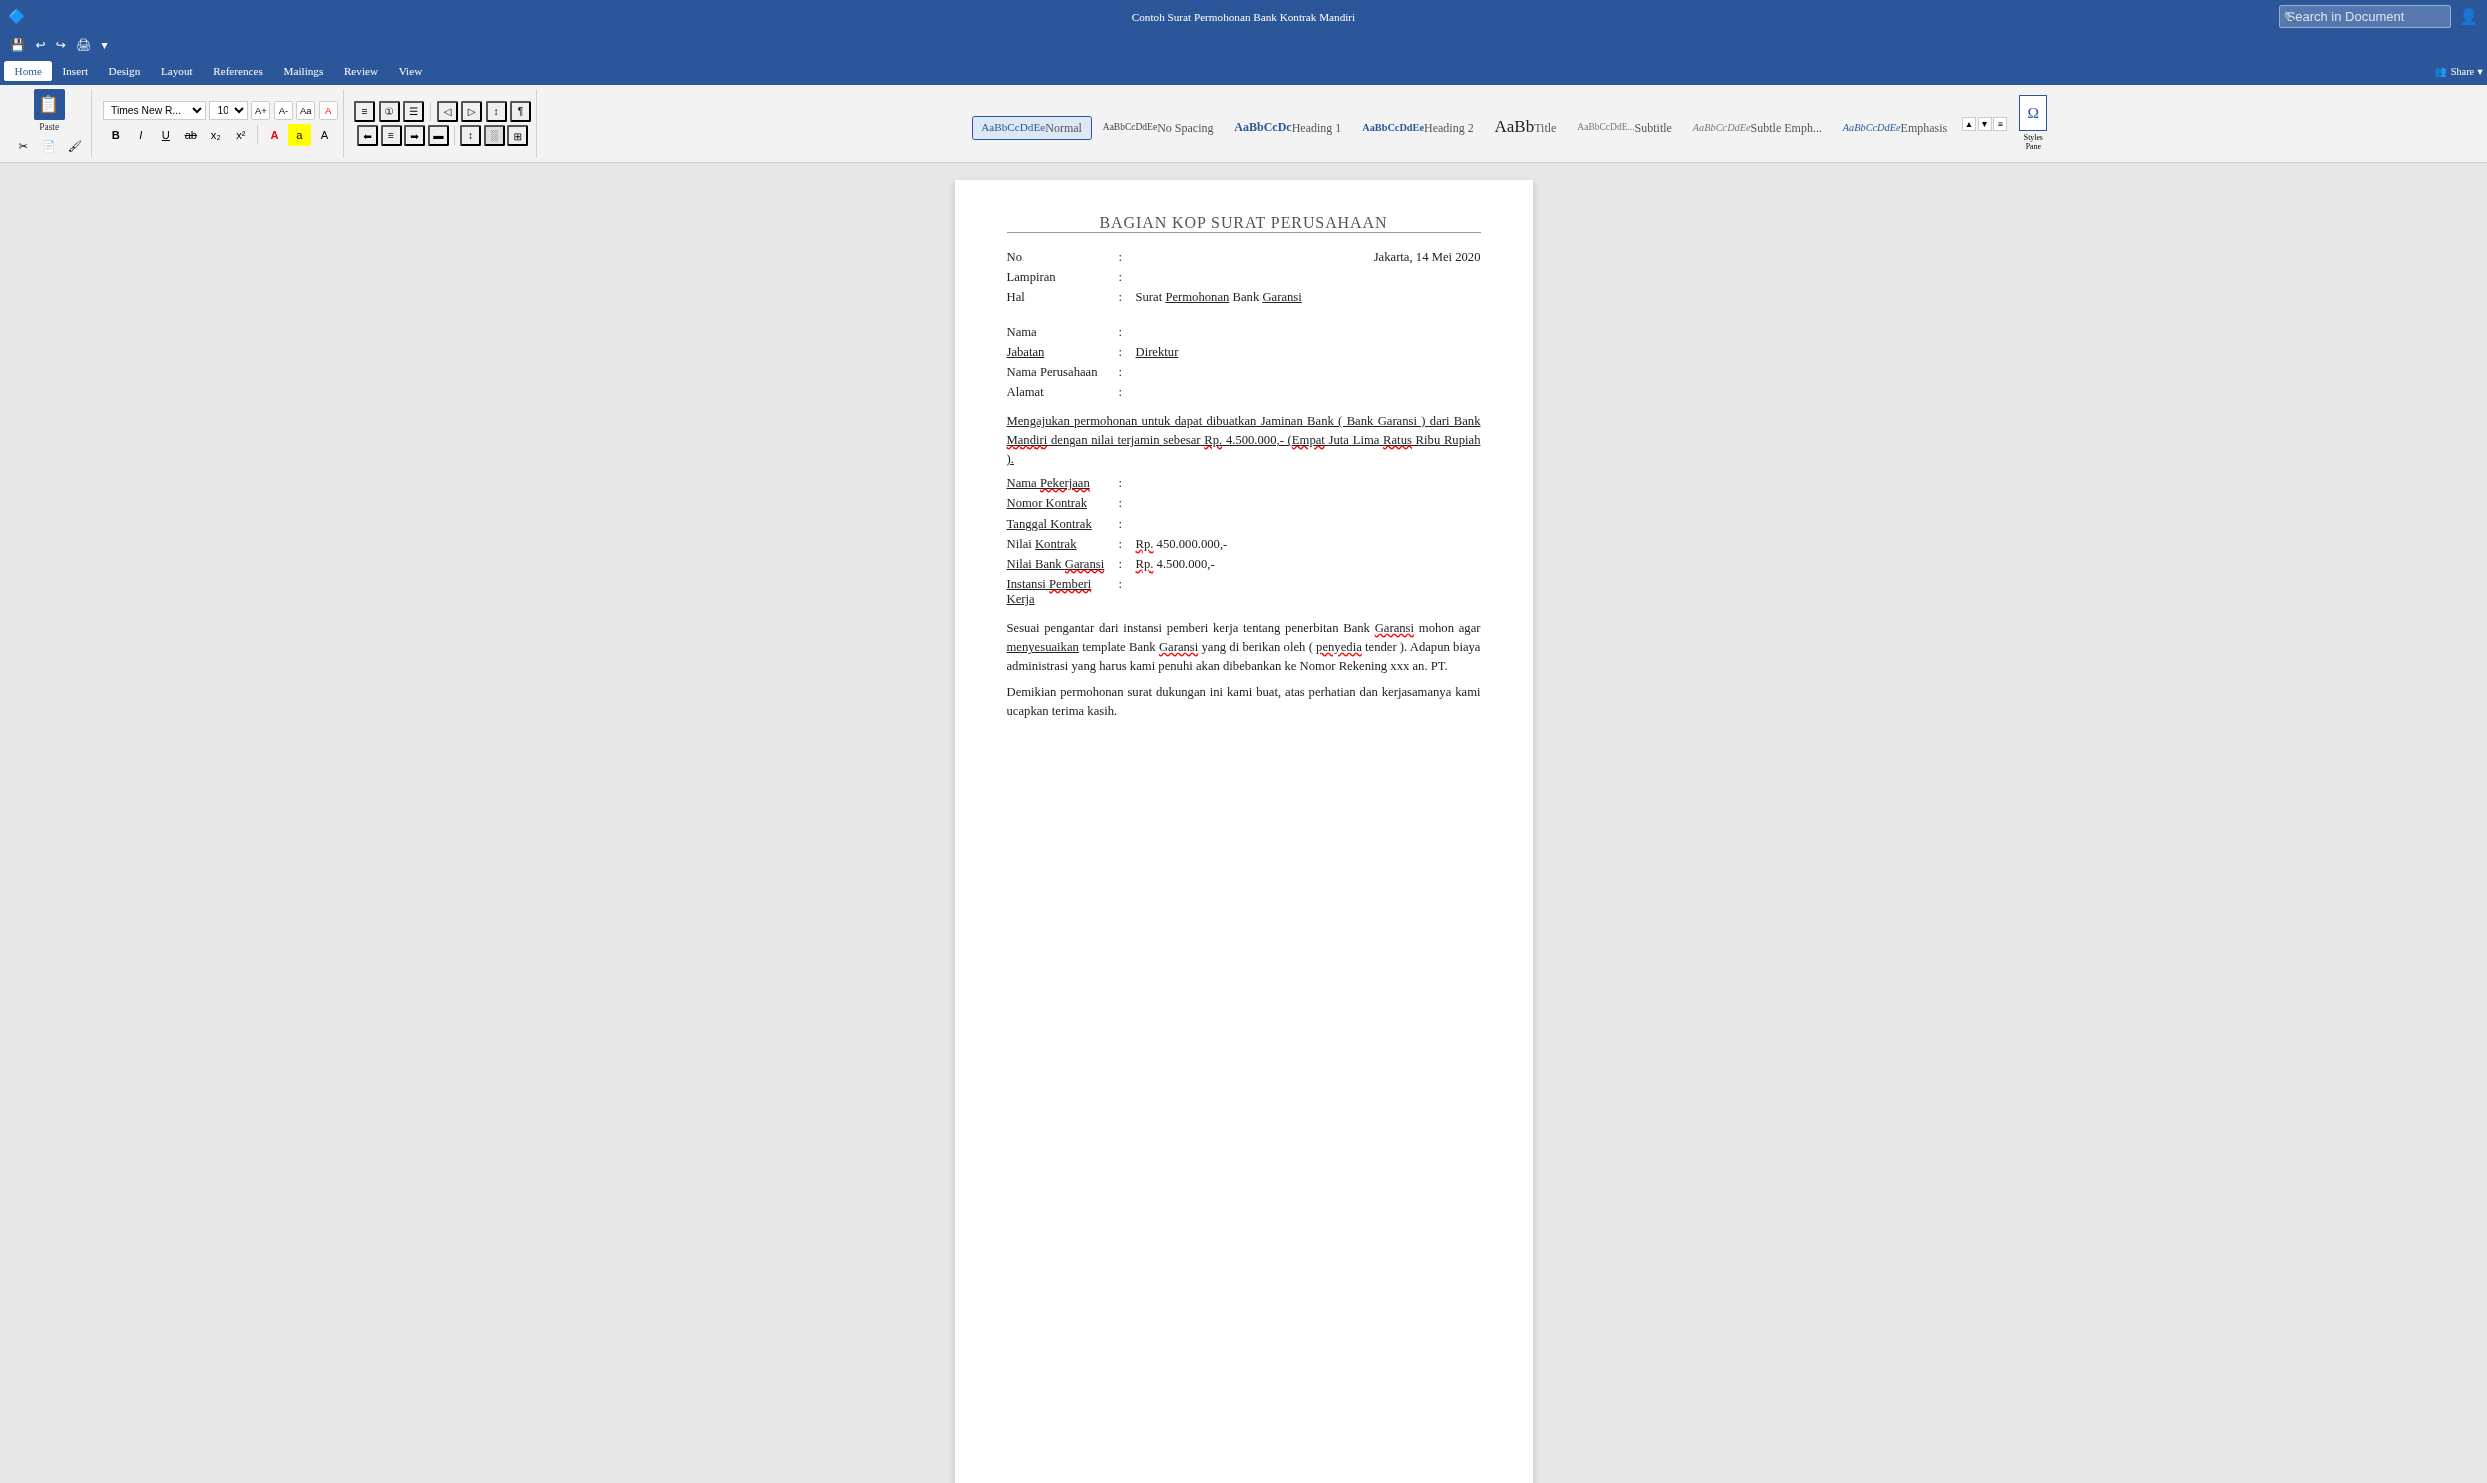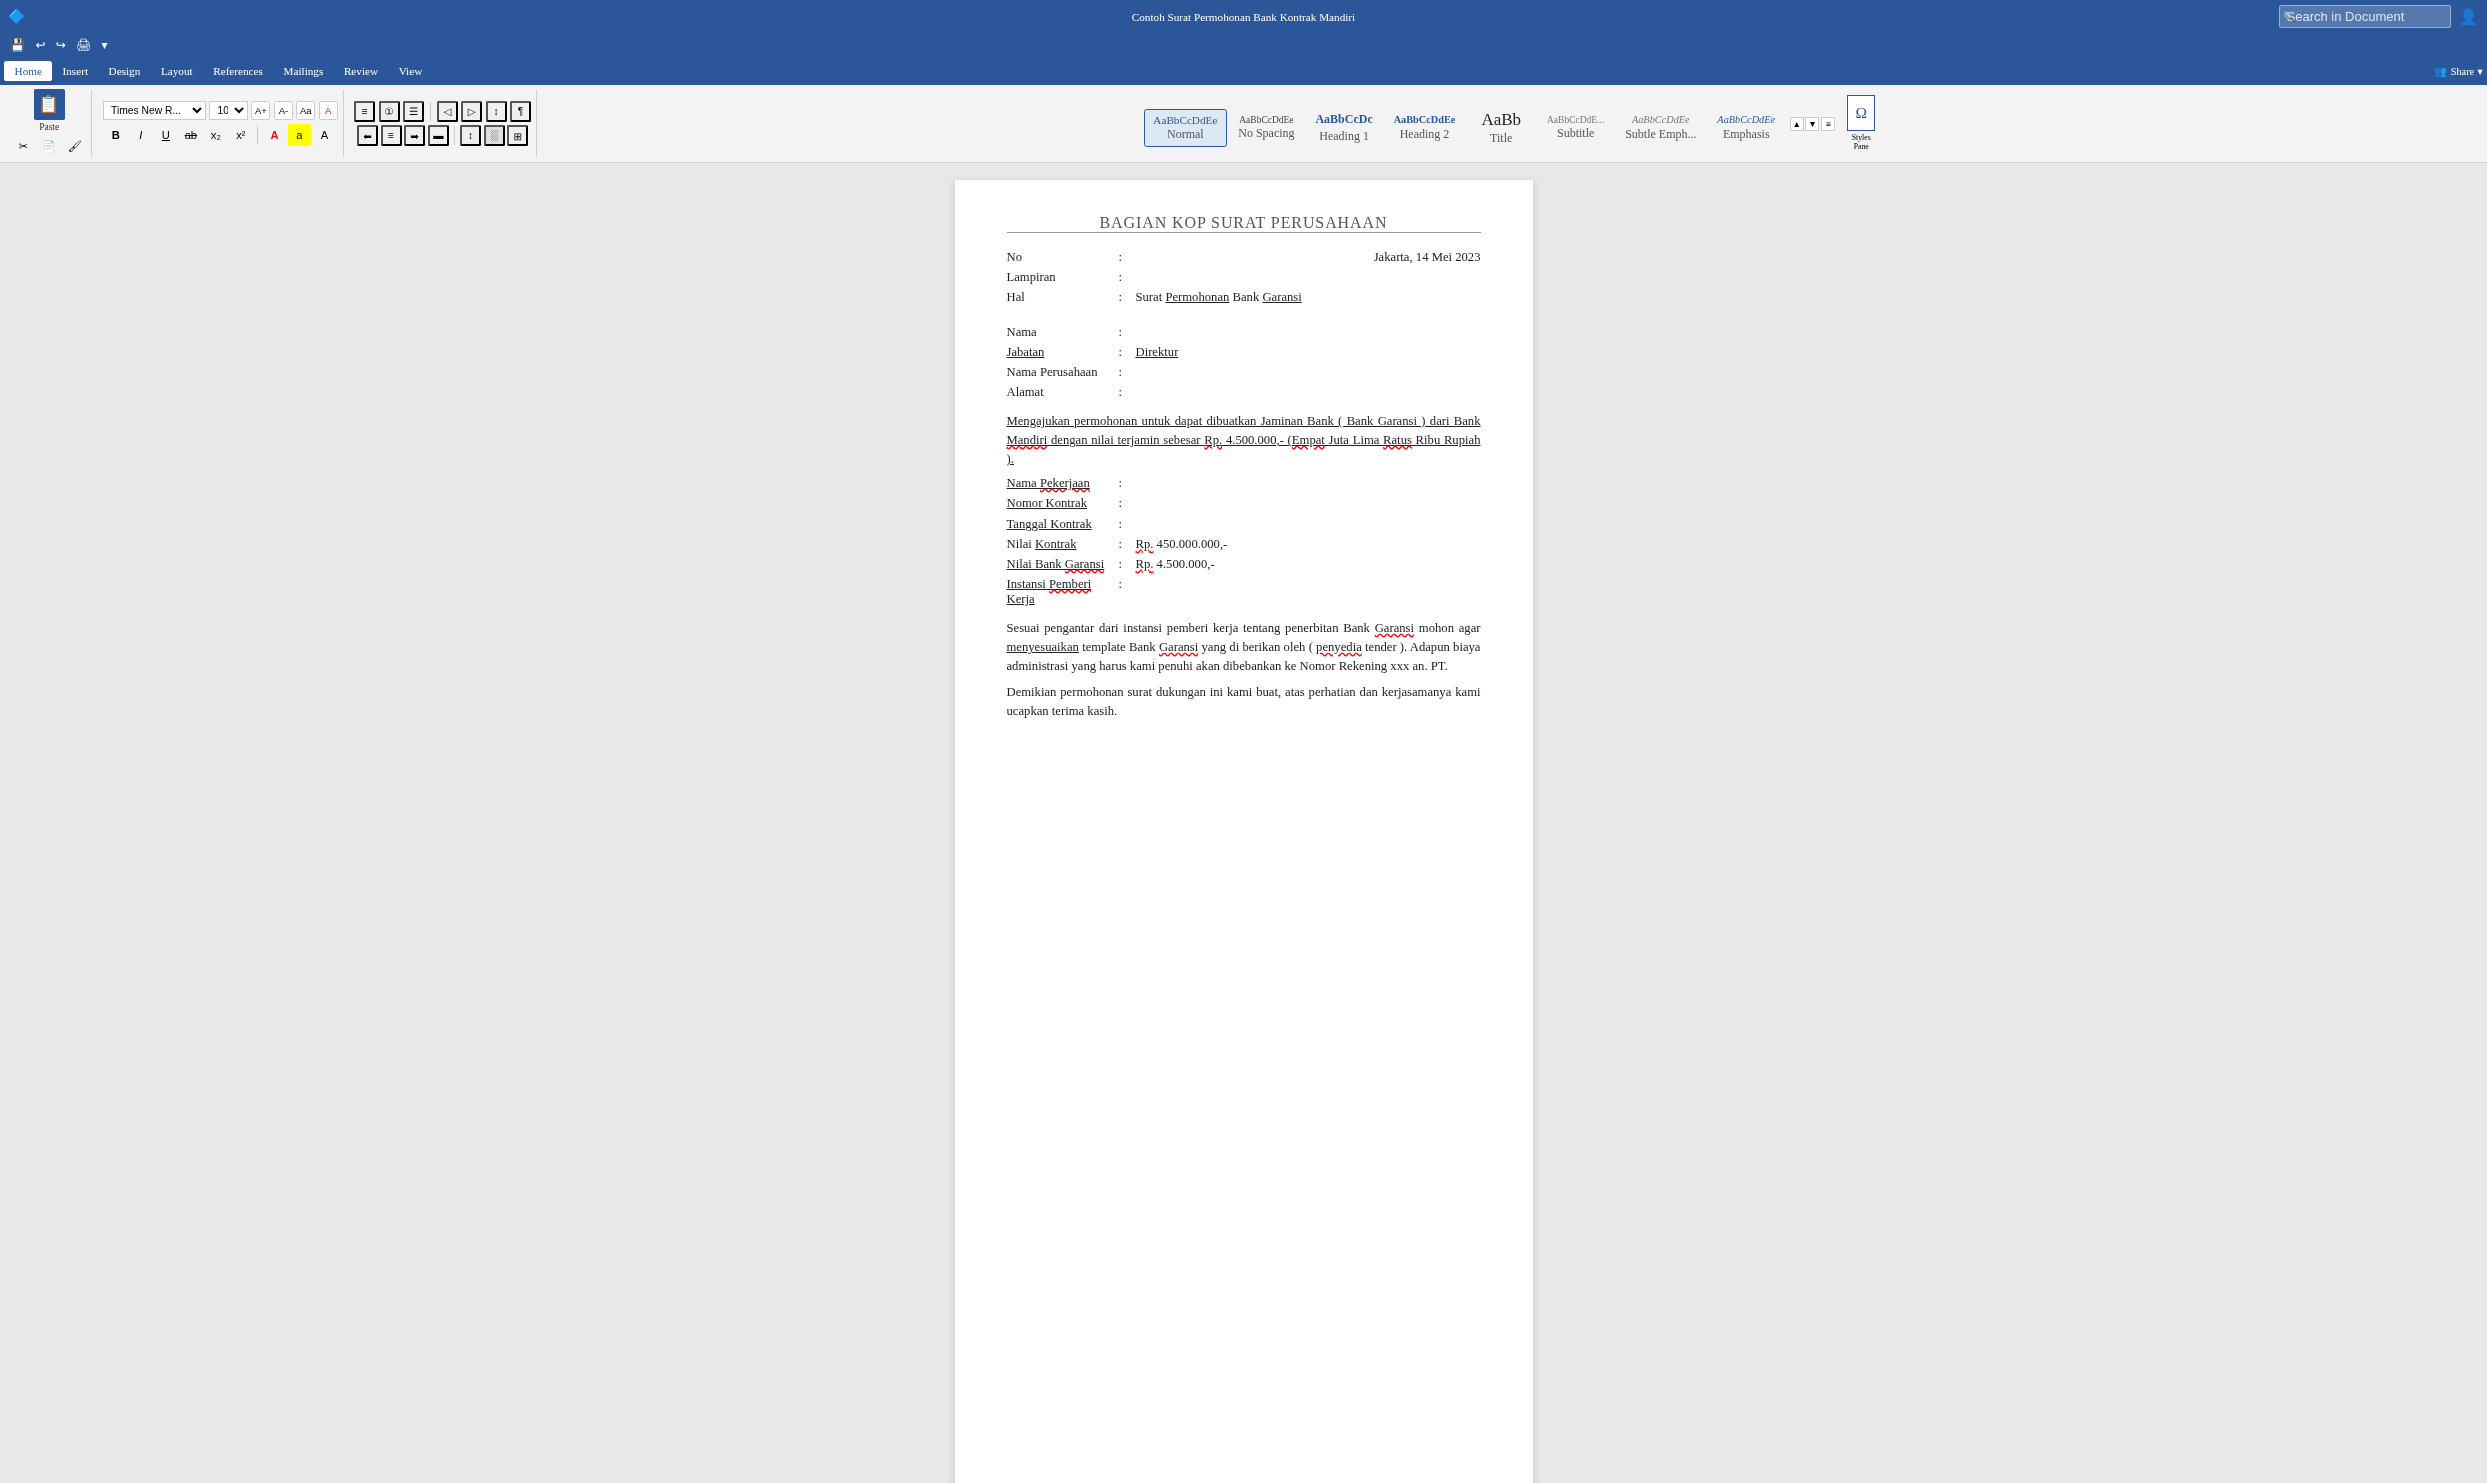--- a/index.html
+++ b/index.html
@@ -157,21 +157,20 @@
       display: flex;
       align-items: center;
       justify-content: center;
       border-radius: 1.7px;
     }
     .format-btn.bold { font-weight: bold; }
     .format-btn.italic { font-style: italic; }
     .format-btn.underline { text-decoration: underline; }
     .style-item {
       display: flex;
-      flex-direction: column;
       align-items: center;
       padding: 3.4px 8.6px;
       cursor: pointer;
       border: 0.9px solid transparent;
       border-radius: 2.6px;
       min-width: 69px;
       margin-top: 9px;
     }
     .style-item.active { border: 1.7px solid #2b579a; background: #dde8f5; }
     .style-preview {
@@ -462,21 +461,21 @@
           <span class="field-label">Lampiran</span>
           <span class="field-colon">:</span>
           <span class="field-value"></span>
         </div>
         <div class="doc-field-row">
           <span class="field-label">Hal</span>
           <span class="field-colon">:</span>
           <span class="field-value">Surat <span class="underline">Permohonan</span> Bank <span class="underline">Garansi</span></span>
         </div>
       </div>
-      <div style="font-size:9.5pt;">Jakarta, 14 Mei 2023</div>
+      <div style="font-size:9.5pt;">Jakarta, 14 Mei 2020</div>
     </div>
 
 
 
     <div>
       <div class="doc-field-row">
         <span class="field-label">Nama</span>
         <span class="field-colon">:</span>
         <span class="field-value"></span>
       </div>

